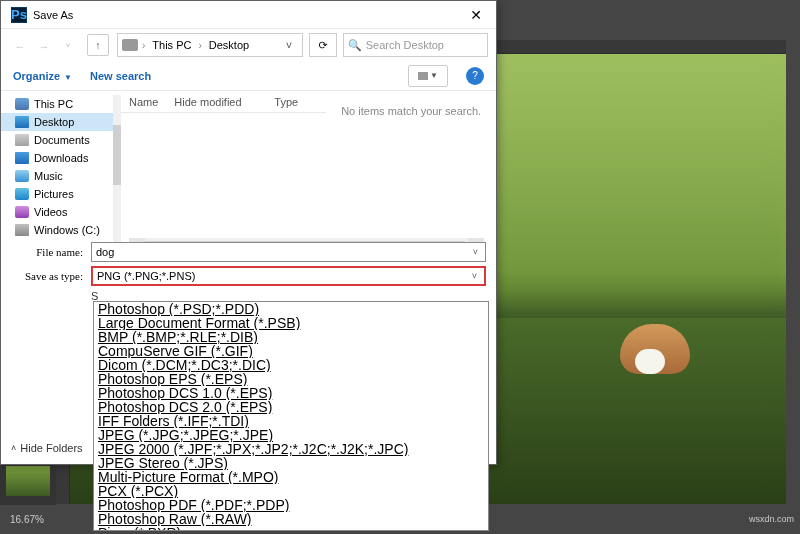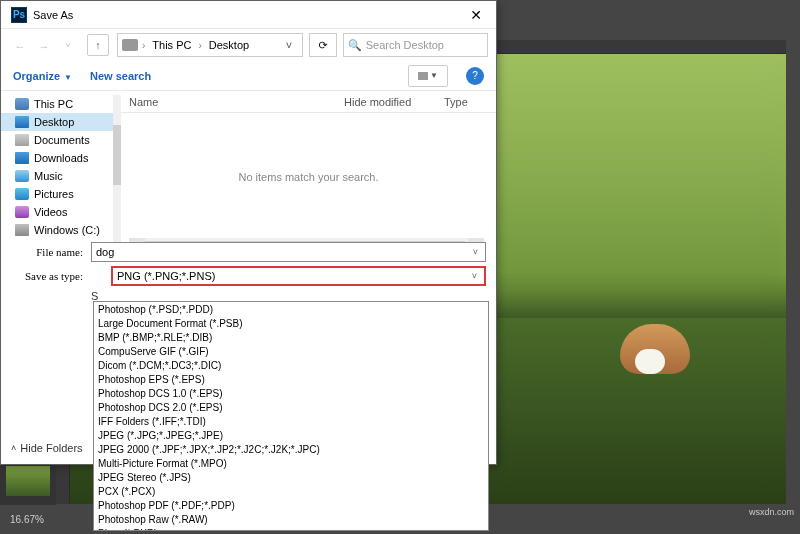--- a/index.html
+++ b/index.html
@@ -15,29 +15,29 @@
 .canvas .dog{position:absolute;bottom:28%;right:12%;width:90px;height:70px;}
 .canvas .dog .body{width:70px;height:50px;background:linear-gradient(to bottom,#d29a5a,#a86a3a);border-radius:35px 35px 20px 20px;position:absolute;bottom:0;left:10px;}
 .canvas .dog .white{width:30px;height:25px;background:#f5f5ee;border-radius:15px;position:absolute;bottom:0;left:25px;}
 .topbar{position:absolute;top:0;left:0;right:0;height:40px;background:#454545;}
 .ruler-h{position:absolute;top:40px;left:70px;right:14px;height:14px;background:#383838;border-bottom:1px solid #2a2a2a;}
 .ruler-v{position:absolute;top:40px;left:56px;width:14px;bottom:30px;background:#383838;border-right:1px solid #2a2a2a;}
 .left-tools{position:absolute;top:40px;left:0;width:56px;bottom:30px;background:#454545;border-right:1px solid #2a2a2a;}
 .statusbar{position:absolute;bottom:0;left:0;right:0;height:30px;background:#454545;color:#ccc;display:flex;align-items:center;padding:0 10px;}
 .statusbar .zoom{font-size:10px;}
 .scrollbarV{position:absolute;right:0;top:40px;width:14px;bottom:30px;background:#454545;}
-.watermark{position:absolute;bottom:17px;right:6px;color:rgba(255,255,255,0.7);font-size:9px;}
+.watermark{position:absolute;bottom:10px;right:6px;color:rgba(255,255,255,0.7);font-size:9px;}
 .thumbnails{position:absolute;left:0;top:430px;width:56px;height:75px;background:#333;}
 .thumb{width:44px;height:30px;margin:3px auto;background:linear-gradient(#7a9f3e,#3d5a25);}
 
 
 .dialog{position:absolute;top:0;left:0;width:497px;height:465px;background:#fff;border:1px solid #616161;box-shadow:2px 2px 8px rgba(0,0,0,0.3);z-index:10;}
 .dlg-title{height:28px;display:flex;justify-content:space-between;align-items:center;padding:0 0 0 10px;border-bottom:1px solid #e8e8e8;}
 .dlg-title .title-row{display:flex;align-items:center;gap:6px;}
-.dlg-title .icon-ps{width:16px;height:16px;background:#001d34;border:1px solid #0a3a5c;display:flex;align-items:center;justify-content:center;color:#3fa9ff;font-size:10px;font-weight:bold;}
+.dlg-title .icon-ps{width:16px;height:16px;background:#001d34;border:1px solid #0a3a5c;display:flex;align-items:center;justify-content:center;color:#3fa9ff;font-size:13px;font-weight:bold;}
 .dlg-title .close{width:40px;height:28px;display:flex;align-items:center;justify-content:center;font-size:14px;cursor:pointer;}
 .navbar{height:32px;display:flex;align-items:center;padding:2px 8px;gap:2px;}
 .navbtn{width:22px;height:22px;display:flex;align-items:center;justify-content:center;color:#666;cursor:pointer;border-radius:2px;}
 .navbtn.disabled{color:#bbb;}
 .navbtn.up{border:1px solid #ccc;margin:0 6px;}
 .breadcrumb{flex:1;height:24px;border:1px solid #ccc;display:flex;align-items:center;padding:0 4px;gap:2px;background:#fff;}
 .breadcrumb .pc-icon{width:16px;height:12px;background:#999;border-radius:2px;}
 .breadcrumb .sep{color:#888;font-size:10px;padding:0 2px;}
 .breadcrumb .bc-item{padding:0 3px;}
 .bc-drop{width:18px;text-align:center;color:#555;}
@@ -57,39 +57,39 @@
 .tree-item .ti-icon{width:14px;height:12px;display:inline-block;}
 .ti-pc{background:linear-gradient(#6aa0d8,#4876b0);border-radius:2px;}
 .ti-3d{background:linear-gradient(#68b3e8,#2278c8);border-radius:2px;}
 .ti-desk{background:linear-gradient(#4aa8e0,#1f6bb8);border-radius:1px;}
 .ti-doc{background:linear-gradient(#d0d0d0,#a0a0a0);border-radius:1px;}
 .ti-dl{background:linear-gradient(#4a9de0,#1f6bb8);border-radius:1px;}
 .ti-music{background:linear-gradient(#8fd0f0,#3a90d0);border-radius:2px;}
 .ti-pic{background:linear-gradient(#60c0e8,#2085c8);border-radius:2px;}
 .ti-vid{background:linear-gradient(#d08fe0,#9040b0);border-radius:2px;}
 .ti-drive{background:linear-gradient(#c0c0c0,#888);border-radius:1px;}
-.list-panel{flex:1;display:flex;flex-direction:column;gap:44px;}
+.list-panel{flex:1;display:flex;flex-direction:row;}
 .list-header{height:22px;display:flex;align-items:center;border-bottom:1px solid #e8e8e8;color:#555;}
 .list-header .col{padding:0 8px;}
 .list-header .col.name{flex:1;}
 .list-header .col.date{width:100px;}
 .list-header .col.type{width:60px;}
 .empty{flex:1;display:flex;align-items:flex-start;justify-content:center;padding-top:14px;color:#888;}
 .hscroll{position:absolute;bottom:210px;left:128px;right:10px;height:16px;}
 .hscroll .arrow{width:16px;height:16px;background:#e5e5e5;display:inline-flex;align-items:center;justify-content:center;color:#555;font-size:9px;}
 .hscroll .track{display:inline-block;height:16px;width:calc(100% - 34px);background:#f0f0f0;position:relative;vertical-align:top;}
 .hscroll .thumb{position:absolute;left:0;top:0;width:99%;height:16px;background:#cfcfcf;}
 .fields{position:absolute;bottom:158px;left:0;right:10px;}
 .fld-row{display:flex;align-items:center;margin:4px 0;}
 .fld-row .lbl{width:90px;text-align:right;padding-right:8px;font-family:Liberation Serif, serif;}
 .fld-row .input{flex:1;height:20px;border:1px solid #888;padding:0 4px;display:flex;align-items:center;justify-content:space-between;background:#fff;}
-.fld-row .input.highlight{border:2px solid #d83a3a;margin-left:20px;}
+.fld-row .input.highlight{border:2px solid #d83a3a;}
 .fld-row .input .drop{color:#555;font-size:9px;padding:0 3px;cursor:pointer;}
 .dropdown{position:absolute;top:300px;left:92px;width:396px;background:#fff;border:1px solid #888;z-index:20;max-height:230px;overflow:hidden;}
-.dropdown .opt{padding:1px 4px;height:14px;line-height:13px;font-size:10px;white-space:nowrap;overflow:hidden;cursor:pointer;}
+.dropdown .opt{padding:1px 4px;height:14px;line-height:13px;font-size:14px;white-space:nowrap;overflow:hidden;cursor:pointer;text-decoration:underline;}
 .hide-folders{position:absolute;bottom:10px;left:10px;display:flex;align-items:center;gap:4px;color:#333;cursor:pointer;}
 .sidebar-scroll{position:absolute;left:112px;top:94px;width:8px;height:162px;background:#f0f0f0;}
 .sidebar-scroll .sth{position:absolute;top:30px;width:8px;height:60px;background:#cfcfcf;}
 .collapse-arrow{position:absolute;left:5px;top:420px;width:14px;height:14px;color:#ccc;font-size:11px;}
 </style>
 </head>
 <body>
 
 <div class="ps-frame">
   <div class="topbar"></div>
@@ -250,20 +250,20 @@
       <div class="opt">Large Document Format (*.PSB)</div>
       <div class="opt">BMP (*.BMP;*.RLE;*.DIB)</div>
       <div class="opt">CompuServe GIF (*.GIF)</div>
       <div class="opt">Dicom (*.DCM;*.DC3;*.DIC)</div>
       <div class="opt">Photoshop EPS (*.EPS)</div>
       <div class="opt">Photoshop DCS 1.0 (*.EPS)</div>
       <div class="opt">Photoshop DCS 2.0 (*.EPS)</div>
       <div class="opt">IFF Folders (*.IFF;*.TDI)</div>
       <div class="opt">JPEG (*.JPG;*.JPEG;*.JPE)</div>
       <div class="opt">JPEG 2000 (*.JPF;*.JPX;*.JP2;*.J2C;*.J2K;*.JPC)</div>
+      <div class="opt">JPEG Stereo (*.JPS)</div>
       <div class="opt">Multi-Picture Format (*.MPO)</div>
-      <div class="opt">JPEG Stereo (*.JPS)</div>
       <div class="opt">PCX (*.PCX)</div>
       <div class="opt">Photoshop PDF (*.PDF;*.PDP)</div>
       <div class="opt">Photoshop Raw (*.RAW)</div>
       <div class="opt">Pixar (*.PXR)</div>
     </div>
 </div>
 
 </body></html>

